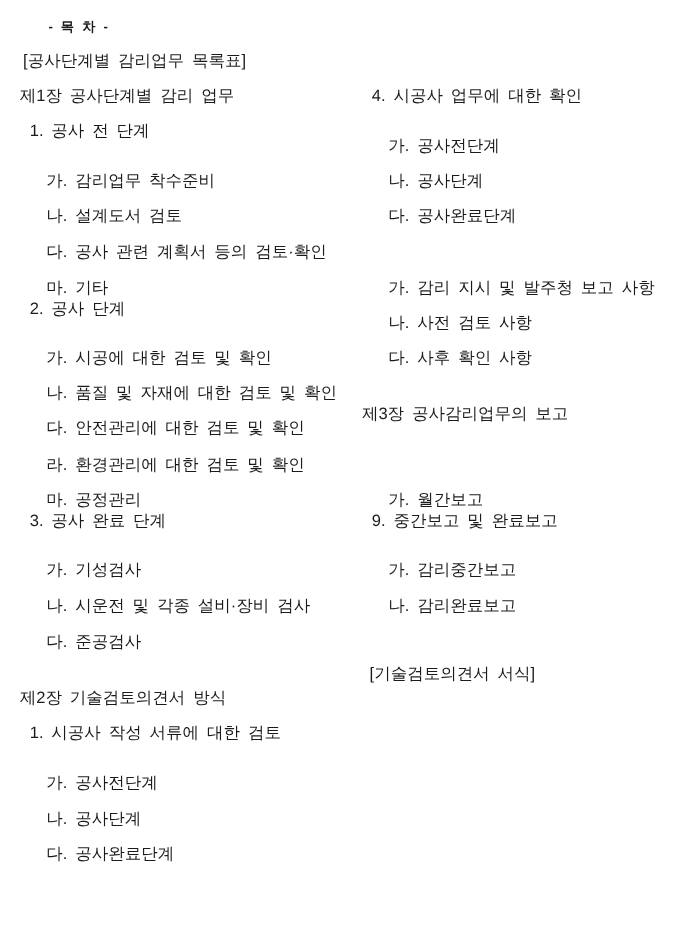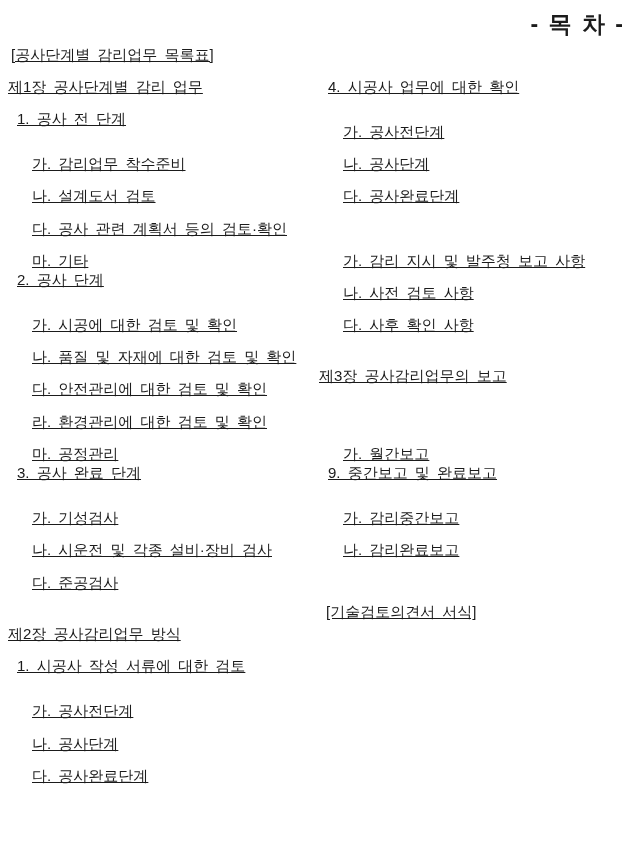--- a/index.html
+++ b/index.html
@@ -10,27 +10,27 @@
     background: #ffffff;
     color: #1b1b1b;
     font-family: "Liberation Sans", "DejaVu Sans", sans-serif;
     overflow: hidden;
     box-sizing: border-box;
   }
   .title {
     padding-top: 10px;
     height: 29px;
     line-height: 29px;
-    text-align: right;
-    font-size: 23px;
+    text-align: left;
+    font-size: 12px;
     font-weight: bold;
     letter-spacing: 2px;
     padding-left: 44px;
   }
-  .rows { padding-left: 8px; text-decoration: underline; }
+  .rows { padding-left: 18px; }
   .row {
     display: flex;
     align-items: center;
     height: 32.2px;
     font-size: 15px;
     word-spacing: 3px;
     white-space: nowrap;
   }
   .cell { box-sizing: border-box; overflow: visible; }
   .cl { width: 311px; flex: none; }
@@ -114,21 +114,21 @@
     </div>
     <div class="row">
       <div class="cell cl l2">다. 준공검사</div>
       <div class="cell cr l0"></div>
     </div>
     <div class="row">
       <div class="cell cl l0"></div>
       <div class="cell cr rb">[기술검토의견서 서식]</div>
     </div>
     <div class="row">
-      <div class="cell cl l0">제2장 공사감리업무 방식</div>
+      <div class="cell cl l0">제2장 기술검토의견서 방식</div>
       <div class="cell cr l0"></div>
     </div>
     <div class="row">
       <div class="cell cl l1">1. 시공사 작성 서류에 대한 검토</div>
       <div class="cell cr l0"></div>
     </div>
     <div class="row">
       <div class="cell cl l2">가. 공사전단계</div>
       <div class="cell cr l0"></div>
     </div>

